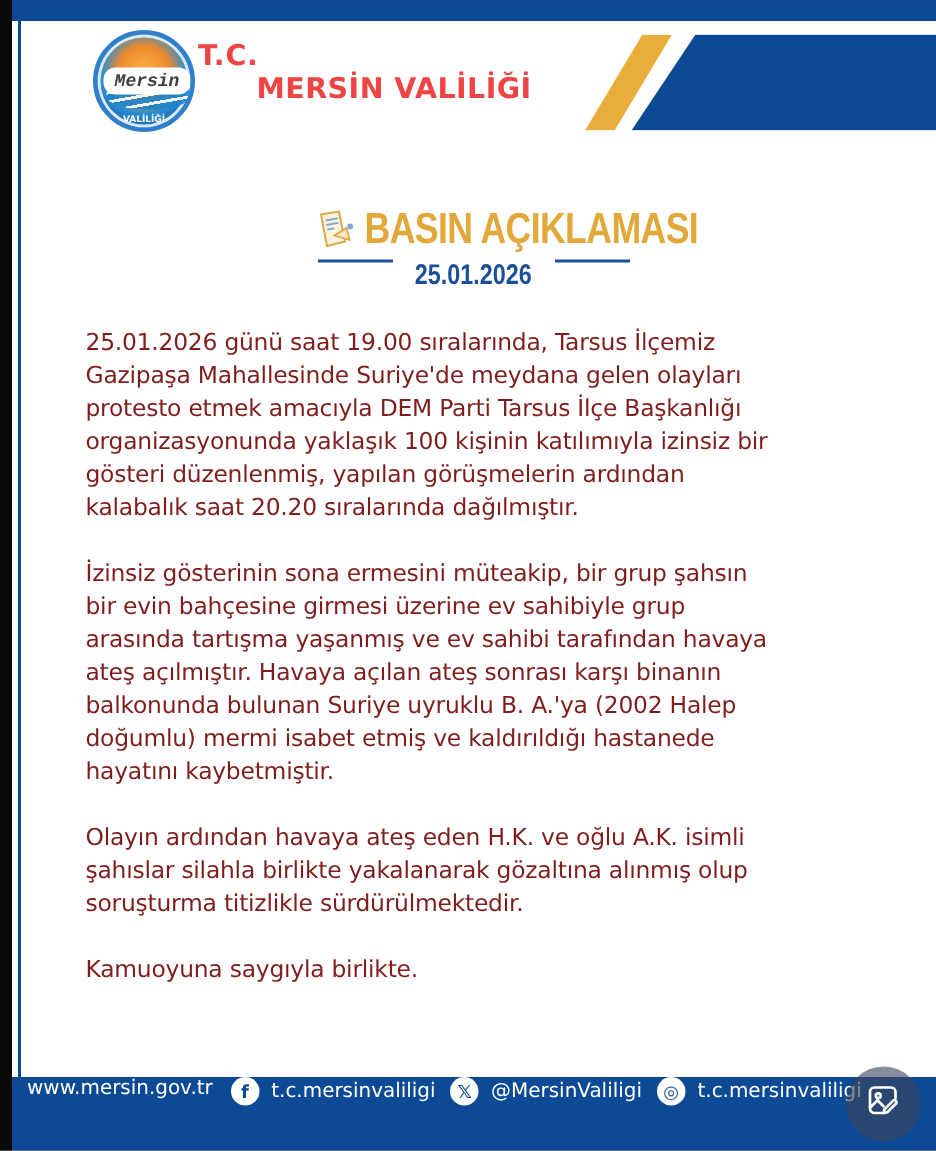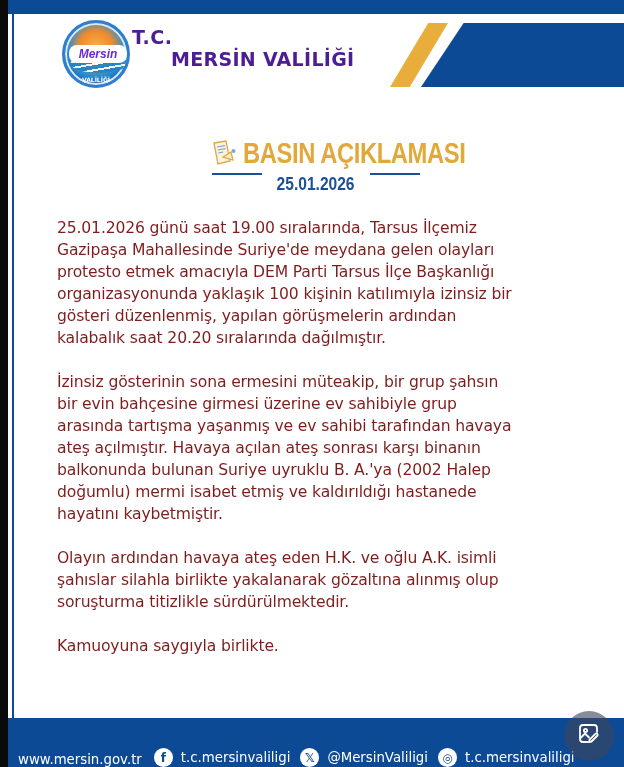--- a/index.html
+++ b/index.html
@@ -30,29 +30,29 @@
     }
     .logo-waves {
       position: absolute; left: 6px; bottom: 12px; width: 56px; height: 18px;
       background: repeating-linear-gradient(170deg, #ffffff 0 2px, #1f85c9 2px 6px);
       border-radius: 40% 40% 50% 50%;
       opacity: 0.9;
     }
     .logo-word {
       position: absolute; left: 4px; top: 22px; width: 58px; height: 18px;
       background: #ffffff; border-radius: 8px;
-      font-family: Liberation Sans, sans-serif; font-style: italic; font-weight: bold;
-      font-size: 12px; color: #6d28d9; text-align: center; line-height: 18px;
+      font-family: Liberation Mono, monospace; font-style: italic; font-weight: bold;
+      font-size: 12px; color: #404040; text-align: center; line-height: 18px;
     }
     .logo-bottom {
       position: absolute; left: 0; bottom: 2px; width: 62px; text-align: center;
       font-size: 6px; color: #ffffff; font-weight: bold;
     }
     .brand {
-      position: absolute; left: 124px; top: 28px; color: #4c1d95;
+      position: absolute; left: 124px; top: 28px; color: #ef4444;
       font-family: "DejaVu Sans", sans-serif; font-weight: bold; line-height: 1;
     }
     .brand .tc { font-size: 19px; letter-spacing: 0.5px; }
     .brand .name { font-size: 19px; margin-top: 3px; letter-spacing: 0.3px; margin-left: 39px; }
 
     .stripe-gold {
       position: absolute; left: 382px; top: 23px; width: 58px; height: 64px;
       background: #e8ad3a;
       clip-path: polygon(66% 0, 100% 0, 34% 100%, 0 100%);
     }
@@ -91,21 +91,21 @@
       position: absolute; left: 49px; top: 217px; width: 530px;
       color: #7f1d1d; font-family: "DejaVu Sans", sans-serif;
       font-size: 15.6px; line-height: 22px;
     }
     .body p { margin-bottom: 22px; white-space: pre-line; letter-spacing: -0.15px; }
 
     
     .footer {
       position: absolute; left: 0; top: 718px; width: 616px; height: 49px;
       background: #0d4a96;
-      display: flex; align-items: flex-end; padding-left: 10px;
+      display: flex; align-items: flex-start; padding-left: 10px;
     }
     .footer-tab {
       position: absolute; right: 0; top: 700px; width: 64px; height: 20px;
       background: #ffffff;
       clip-path: polygon(0 0, 100% 0, 100% 100%, 10% 100%);
     }
     .f-item { display: flex; align-items: center; color: #ffffff; font-size: 13.3px; white-space: nowrap; }
     .f-url { margin-right: 12px; }
     .f-icon {
       width: 19px; height: 19px; border-radius: 50%; background: #ffffff;

